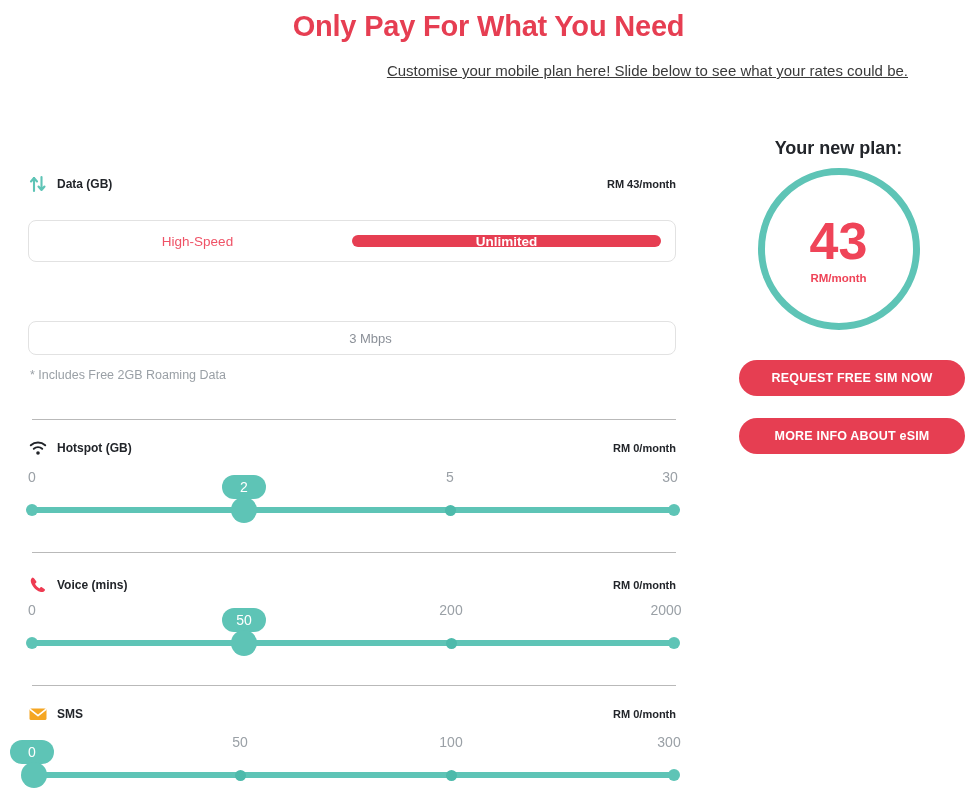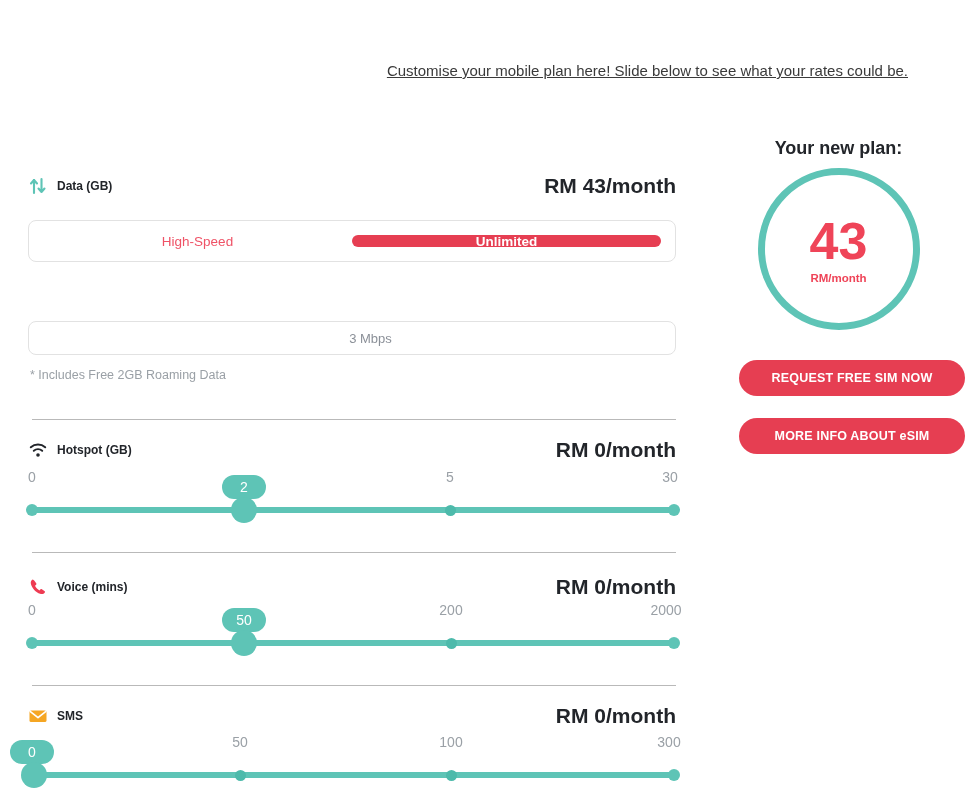--- a/index.html
+++ b/index.html
@@ -27,21 +27,21 @@
 
   
   .left { position: absolute; left: 0; top: 130px; width: 700px; height: 681px; }
 
   .row-head {
     position: absolute; left: 28px; width: 648px;
     display: flex; align-items: center; justify-content: space-between;
   }
   .row-label { display: flex; align-items: center; gap: 9px; }
   .row-label .txt { font-size: 12px; font-weight: bold; color: #22252a; }
-  .price { font-size: 21px; font-weight: bold; color: #22252a; }
+  .price { font-size: 11px; font-weight: bold; color: #22252a; }
 
   .icon { width: 20px; height: 20px; display: inline-block; flex: none; line-height: 0; }
   .icon svg { display: block; }
 
   
   .toggle-wrap {
     position: absolute; left: 28px; width: 648px; height: 42px;
     border: 1px solid #e2e2e2; border-radius: 8px; background: #fff;
     display: flex; padding: 14px;
   }
@@ -92,20 +92,21 @@
   .cta { position: absolute; left: 39px; width: 226px; height: 36px;
     background: #e63e52; color: #fff; border: none; border-radius: 18px;
     font-family: "Liberation Sans", sans-serif;
     font-size: 12.5px; font-weight: bold; letter-spacing: 0.2px; cursor: pointer; }
 </style>
 </head>
 <body>
 
 <div class="page">
 
+  <div class="hdr-title">Only Pay For What You Need</div>
   <div class="hdr-sub">Customise your mobile plan here! Slide below to see what your rates could be.</div>
 
   <div class="left">
 
     <div class="row-head" style="top:44px;">
       <div class="row-label">
         <span class="icon">
           <svg width="20" height="20" viewBox="0 0 20 20">
             <path d="M6 17 L6 4 M6 4 L3 7.5 M6 4 L9 7.5" fill="none" stroke="#5ec4b6" stroke-width="2.1" stroke-linecap="round" stroke-linejoin="round"></path>
             <path d="M13.5 3 L13.5 16 M13.5 16 L10.5 12.5 M13.5 16 L16.5 12.5" fill="none" stroke="#5ec4b6" stroke-width="2.1" stroke-linecap="round" stroke-linejoin="round"></path>

